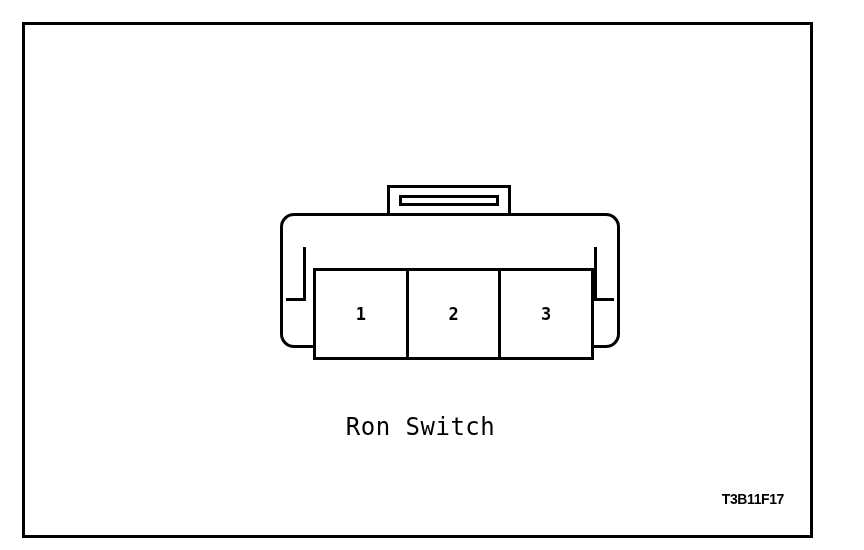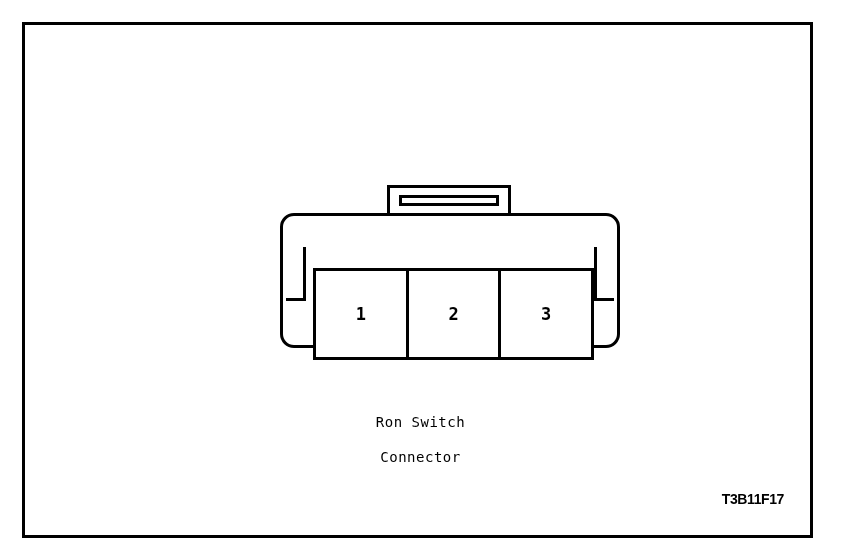--- a/index.html
+++ b/index.html
@@ -137,21 +137,21 @@
   
   #caption {
     position: absolute;
     left: 0px;
     top: 390px;
     width: 791px;
     text-align: center;
   }
   .caption-line {
     font-family: "DejaVu Sans Mono", monospace;
-    font-size: 14px;
+    font-size: 24px;
     font-weight: normal;
     color: #000000;
     letter-spacing: 0.5px;
     line-height: 1.0;
   }
   .caption-line.second {
     margin-top: 21px;
   }
 
   
@@ -193,19 +193,18 @@
           <div class="cavity">
             <span class="pin-number">3</span>
           </div>
         </div>
 
       </div>
     </div>
 
     <div id="caption">
       <div class="caption-line">Ron Switch</div>
-      <div class="caption-line second">Connector</div>
     </div>
 
     <div id="figure-code">T3B11F17</div>
 
   </div>
 </div>
 
 </body></html>

